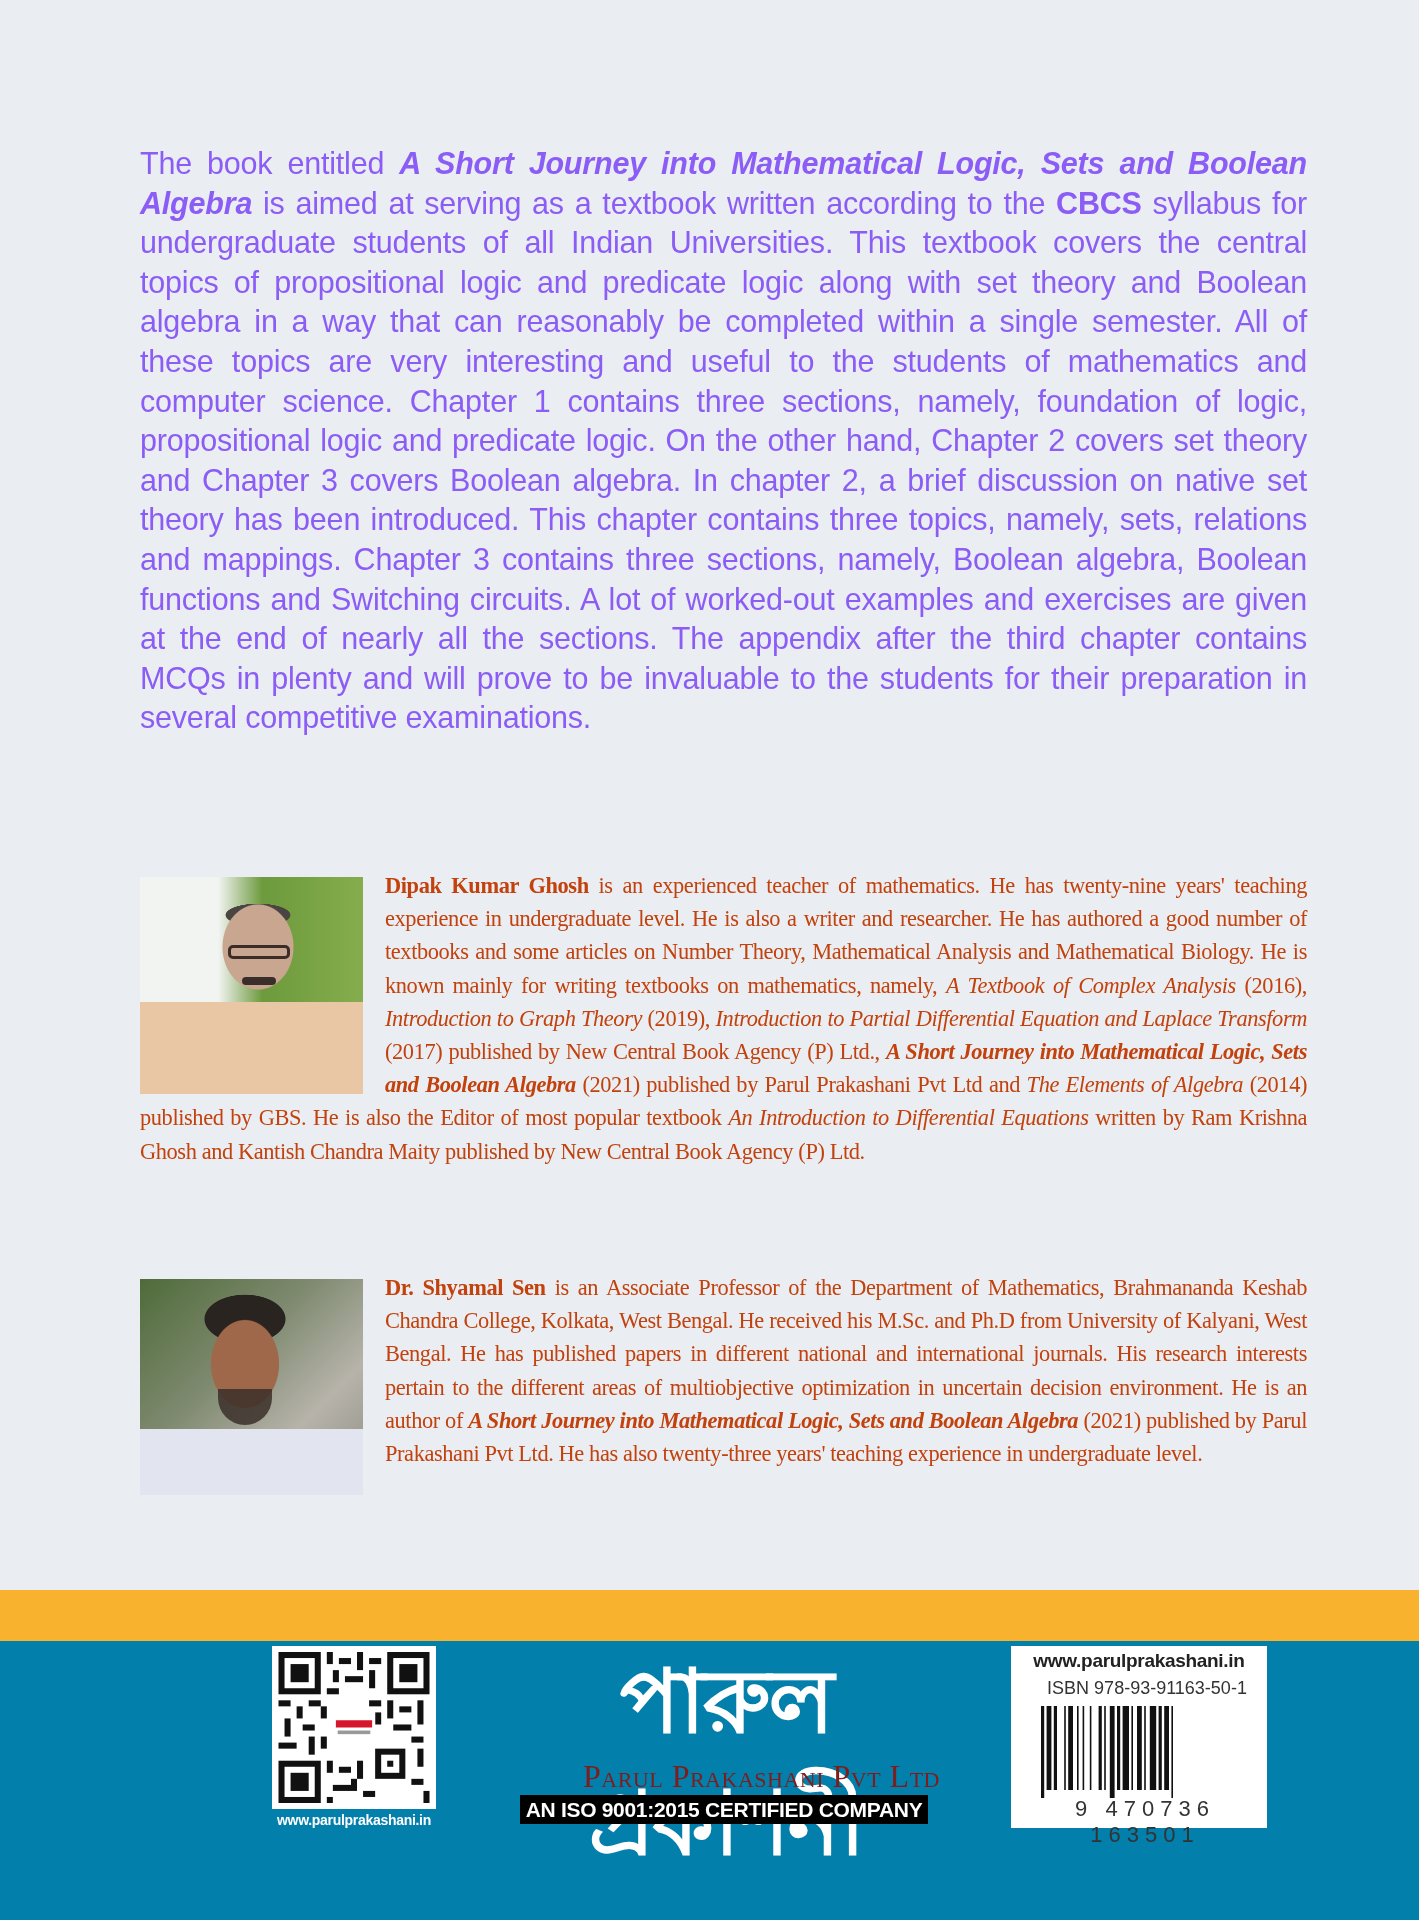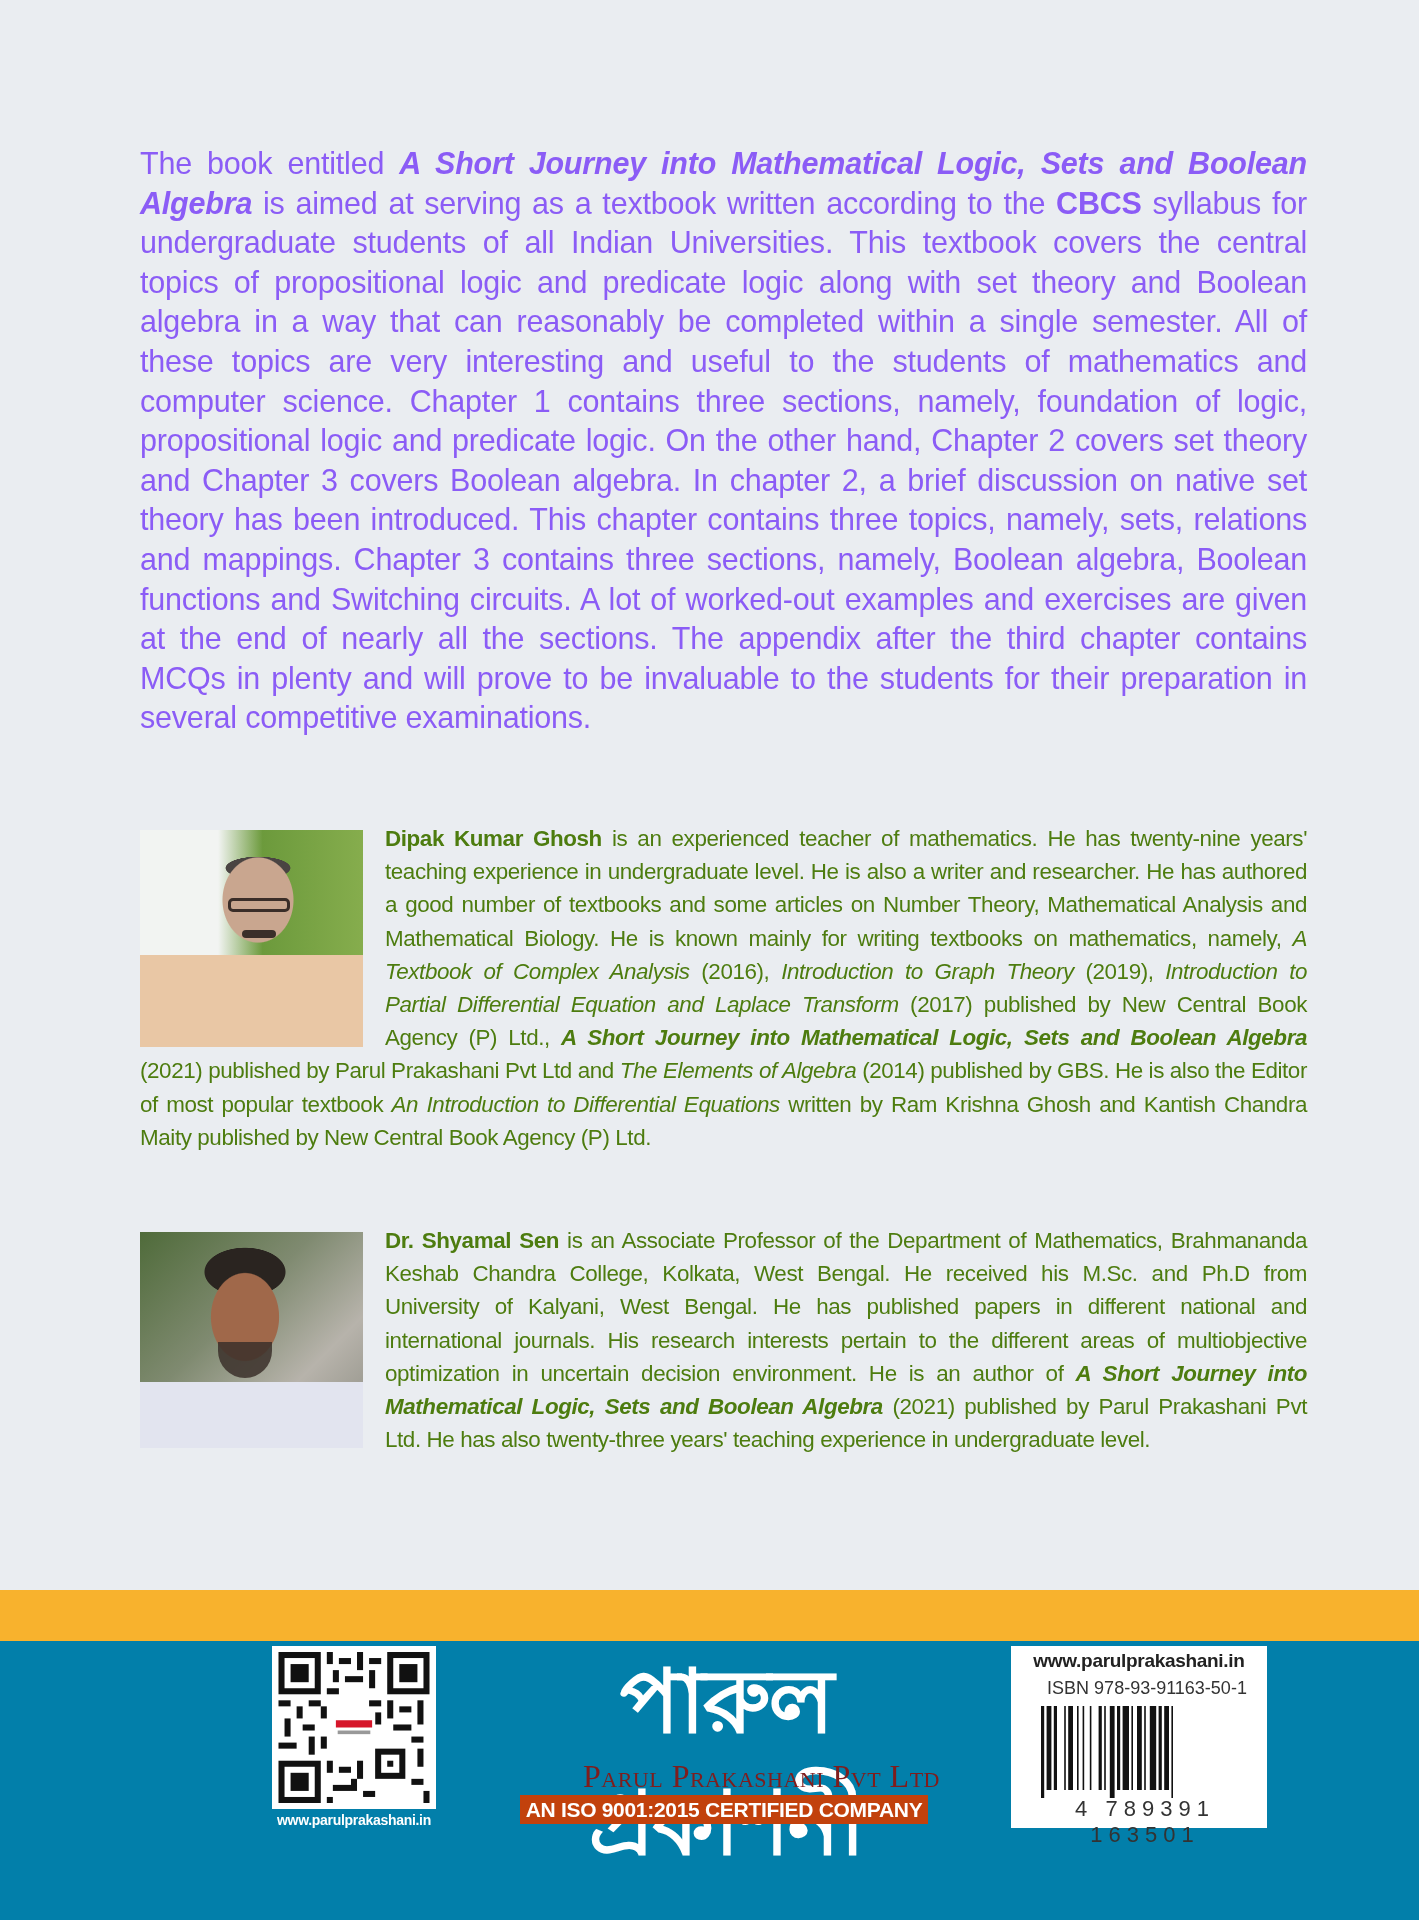--- a/index.html
+++ b/index.html
@@ -13,24 +13,24 @@
     color: #8b5cf6;
     font-family: "Liberation Sans", sans-serif;
     font-size: 30.5px; line-height: 39.6px;
     text-align: justify; letter-spacing: -0.2px;
   }
   .blurb .bi { font-weight: bold; font-style: italic; }
   .blurb .b { font-weight: bold; }
 
   .bio {
     position: absolute; left: 140px; width: 1167px;
-    color: #4d7c0f;
-    font-family: Liberation Sans, sans-serif;
+    color: #c2410c;
+    font-family: Liberation Serif, serif;
     font-size: 22.4px; line-height: 33.2px;
-    text-align: justify; letter-spacing: -0.4px;
+    text-align: justify; letter-spacing: -0.4px; margin-top: 47px;
   }
   .bio .name { font-weight: bold; }
   .bio .i { font-style: italic; }
   .bio .bi { font-weight: bold; font-style: italic; }
   .bio .photo {
     float: left; width: 223px; margin: 8px 22px 4px 0; position: relative; overflow: hidden;
   }
   .bio1 { top: 822px; }
   .bio1 .photo { height: 217px; }
   .bio2 { top: 1224px; }
@@ -56,21 +56,21 @@
 
   .orange-band { position: absolute; left: 0; top: 1590px; width: 1419px; height: 51px; background: #f8b22d; }
   .blue-band { position: absolute; left: 0; top: 1641px; width: 1419px; height: 279px; background: #027faa; }
 
   .qr-box { position:absolute; left:272px; top:1646px; width:164px; height:163px; background:#fff; }
   .qr-box svg { position:absolute; left:6px; top:6px; }
   .qr-url { position:absolute; left:266px; top:1812px; width:176px; text-align:center; color:#fff; font-weight:bold; font-size:14px; letter-spacing:-0.3px; font-family:"Liberation Sans", sans-serif; }
 
   .logo-bengali { position:absolute; left:506px; top:1640px; width:440px; height:122px; color:#fff; font-size:88px; font-weight:bold; text-align:center; line-height:122px; font-family:"DejaVu Serif", serif; letter-spacing:-2px; }
   .logo-english { position:absolute; left:520px; top:1756px; width:420px; color:#7f1d1d; text-align:right; font-family:"Liberation Serif", serif; font-size:32px; line-height:40px; font-variant: small-caps; letter-spacing:0.5px; }
-  .iso-badge { position:absolute; left:520px; top:1795px; width:408px; height:29px; background:#c2410c; color:#fff; font-weight:bold; text-align:center; font-size:21px; line-height:29px; font-family:"Liberation Sans", sans-serif; letter-spacing:-0.3px; }
+  .iso-badge { position:absolute; left:520px; top:1795px; width:408px; height:29px; background:#000000; color:#fff; font-weight:bold; text-align:center; font-size:21px; line-height:29px; font-family:"Liberation Sans", sans-serif; letter-spacing:-0.3px; }
 
   .isbn-box { position:absolute; left:1011px; top:1646px; width:256px; height:182px; background:#fff; }
   .isbn-url { position:absolute; left:0; top:4px; width:256px; text-align:center; font-weight:bold; font-size:19px; color:#222; letter-spacing:-0.3px; }
   .isbn-text { position:absolute; left:8px; top:32px; width:256px; text-align:center; font-size:18px; color:#333; }
   .barcode { position:absolute; left:30px; top:60px; }
   .barcode-digits { position:absolute; left:14px; top:150px; width:240px; text-align:center; font-size:22px; letter-spacing:6px; color:#333; font-family:"Liberation Sans", sans-serif; }
 </style>
 </head>
 <body>
 
@@ -173,14 +173,14 @@
       <rect x="76.00000000000001" y="0" width="3.2" height="84" fill="#111"></rect>
       <rect x="81.60000000000001" y="0" width="6.4" height="84" fill="#111"></rect>
       <rect x="90.4" y="0" width="1.6" height="84" fill="#111"></rect>
       <rect x="96" y="0" width="4.800000000000001" height="84" fill="#111"></rect>
       <rect x="103.2" y="0" width="1.6" height="84" fill="#111"></rect>
       <rect x="108.8" y="0" width="6.4" height="84" fill="#111"></rect>
       <rect x="117.6" y="0" width="3.2" height="84" fill="#111"></rect>
       <rect x="123.19999999999999" y="0" width="4.800000000000001" height="84" fill="#111"></rect>
       <rect x="130.39999999999998" y="0" width="1.6" height="92" fill="#111"></rect>
     </svg>
-  <div class="barcode-digits">4 789391 163501</div>
+  <div class="barcode-digits">9 470736 163501</div>
 </div>
 
 </body></html>

